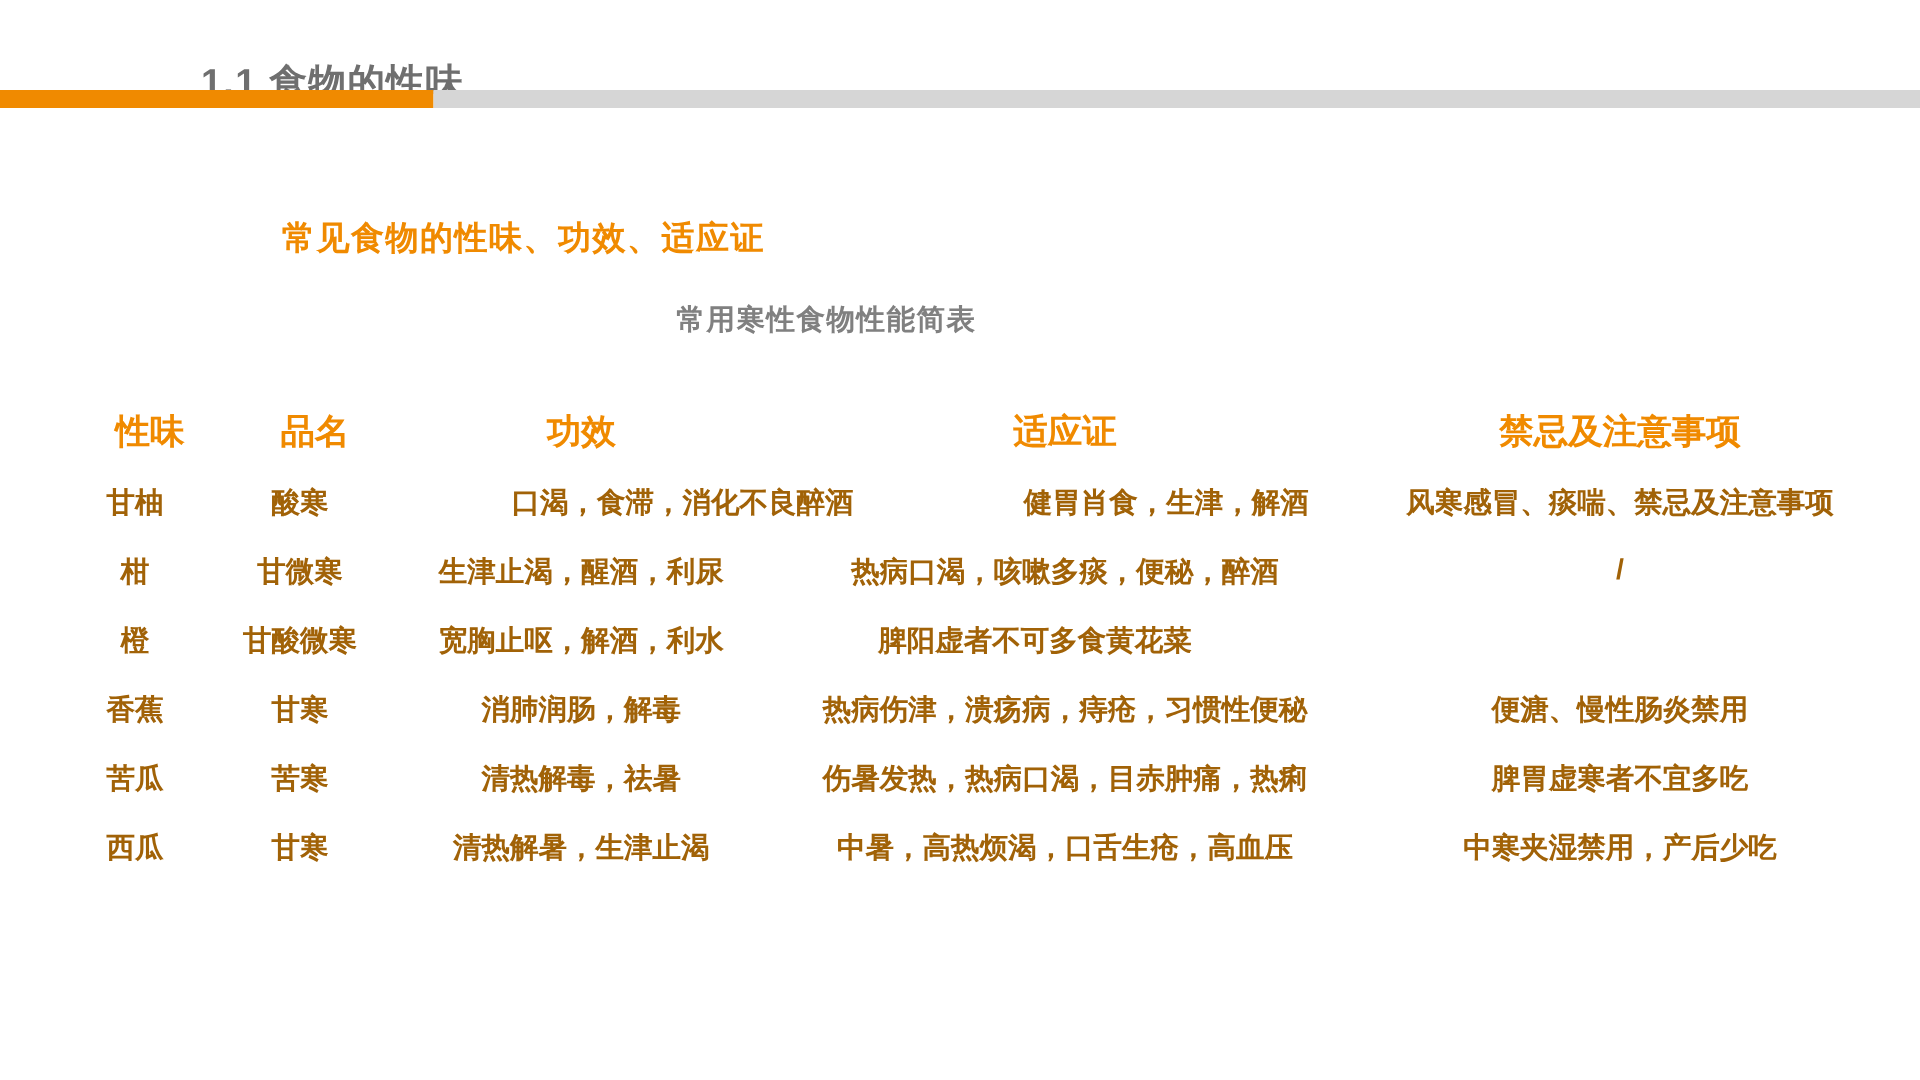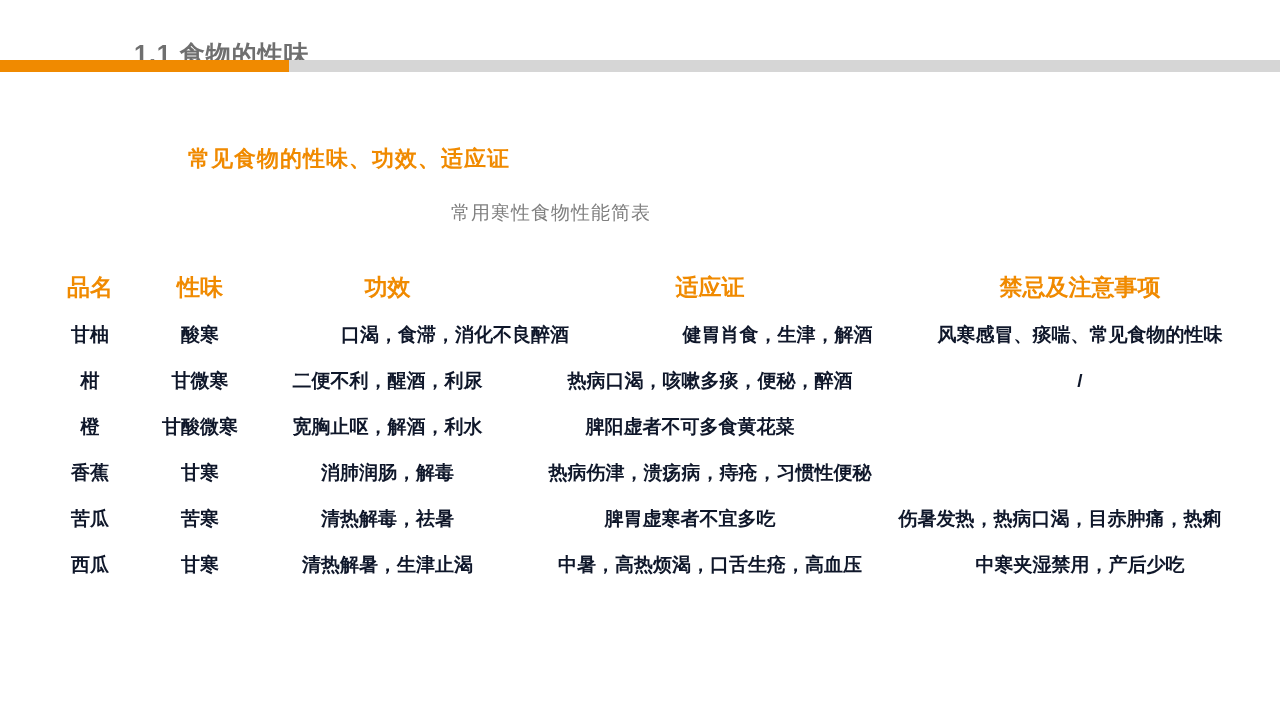--- a/index.html
+++ b/index.html
@@ -76,21 +76,21 @@
     white-space: nowrap;
     margin-left: 48px;
   }
   .table-caption {
     position: absolute;
     left: 0;
     top: 200px;
     width: 1102px;
     text-align: center;
     font-size: 19px;
-    font-weight: normal;
+    font-weight: bold;
     color: #808080;
     letter-spacing: 1px;
   }
 
   
   .table {
     position: absolute;
     left: 40px;
     top: 268px;
     width: 1215px;
@@ -106,21 +106,21 @@
     font-weight: bold;
     padding-bottom: 6px;
   }
   .thead {
     height: 44px;
   }
   .tbody .trow {
     height: 46px;
   }
   .tbody .tcell {
-    color: #0f172a;
+    color: #a16207;
     font-size: 19px;
     font-weight: bold;
   }
   .tcell {
     text-align: center;
     white-space: nowrap;
     overflow: visible;
     box-sizing: border-box;
   }
   .col-0 { width: 100px; }
@@ -142,65 +142,66 @@
     <div class="rule-accent"></div>
     <div class="rule-grey"></div>
   </div>
 
   <div class="section-title">常见食物的性味、功效、适应证</div>
   <div class="table-caption">常用寒性食物性能简表</div>
 
   <div class="table">
 
     <div class="trow thead">
+      <div class="tcell col-1">性味</div>
       <div class="tcell col-0">品名</div>
-      <div class="tcell col-1">性味</div>
       <div class="tcell col-2">功效</div>
       <div class="tcell col-3">适应证</div>
       <div class="tcell col-4">禁忌及注意事项</div>
     </div>
 
     <div class="tbody">
 
       <div class="trow">
         <div class="tcell col-0">甘柚</div>
         <div class="tcell col-1">酸寒</div>
         <div class="tcell col-3">口渴，食滞，消化不良醉酒</div>
         <div class="tcell col-2">健胃肖食，生津，解酒</div>
-        <div class="tcell col-4">风寒感冒、痰喘、常见食物的性味</div>
+        <div class="tcell col-4">风寒感冒、痰喘、禁忌及注意事项</div>
       </div>
 
       <div class="trow">
         <div class="tcell col-0">柑</div>
         <div class="tcell col-1">甘微寒</div>
-        <div class="tcell col-2">二便不利，醒酒，利尿</div>
+        <div class="tcell col-2">生津止渴，醒酒，利尿</div>
         <div class="tcell col-3">热病口渴，咳嗽多痰，便秘，醉酒</div>
         <div class="tcell col-4">/</div>
       </div>
 
       <div class="trow">
         <div class="tcell col-0">橙</div>
         <div class="tcell col-1">甘酸微寒</div>
         <div class="tcell col-2">宽胸止呕，解酒，利水</div>
         <div class="tcell col-4">脾阳虚者不可多食黄花菜</div>
       </div>
 
       <div class="trow">
         <div class="tcell col-0">香蕉</div>
         <div class="tcell col-1">甘寒</div>
         <div class="tcell col-2">消肺润肠，解毒</div>
         <div class="tcell col-3">热病伤津，溃疡病，痔疮，习惯性便秘</div>
+        <div class="tcell col-4">便溏、慢性肠炎禁用</div>
       </div>
 
       <div class="trow">
         <div class="tcell col-0">苦瓜</div>
         <div class="tcell col-1">苦寒</div>
         <div class="tcell col-2">清热解毒，祛暑</div>
+        <div class="tcell col-3">伤暑发热，热病口渴，目赤肿痛，热痢</div>
         <div class="tcell col-4">脾胃虚寒者不宜多吃</div>
-        <div class="tcell col-3">伤暑发热，热病口渴，目赤肿痛，热痢</div>
       </div>
 
       <div class="trow">
         <div class="tcell col-0">西瓜</div>
         <div class="tcell col-1">甘寒</div>
         <div class="tcell col-2">清热解暑，生津止渴</div>
         <div class="tcell col-3">中暑，高热烦渴，口舌生疮，高血压</div>
         <div class="tcell col-4">中寒夹湿禁用，产后少吃</div>
       </div>
 

